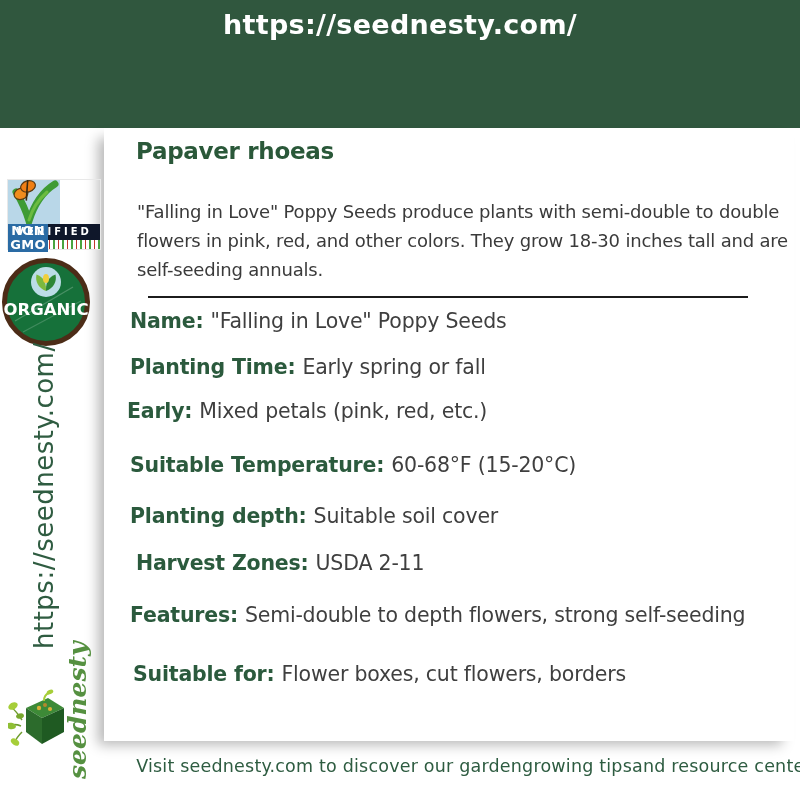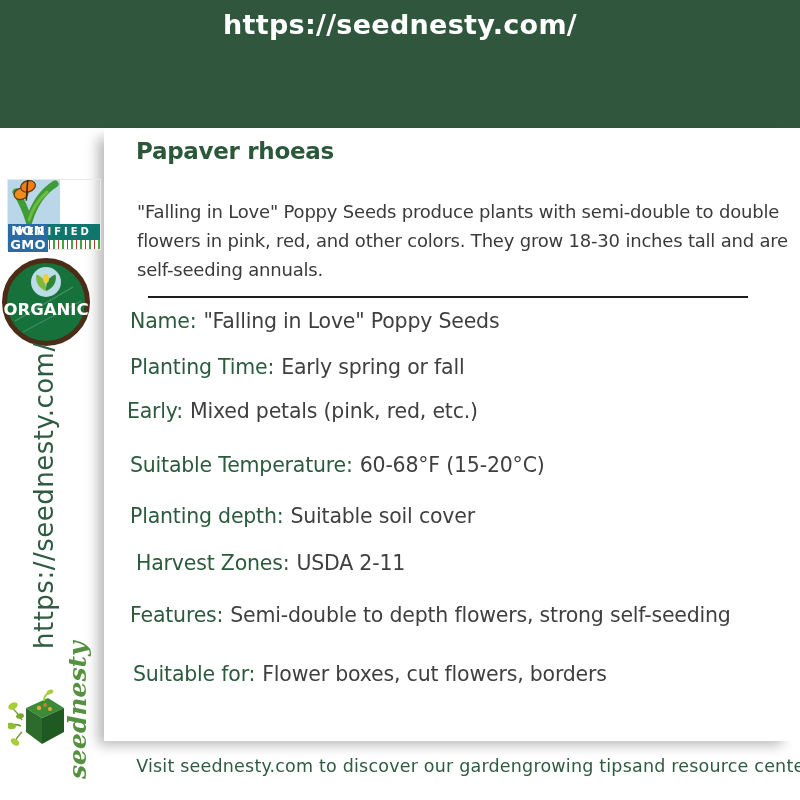--- a/index.html
+++ b/index.html
@@ -33,41 +33,41 @@
     position:absolute;left:137px;top:197px;width:660px;
     font-size:18px;line-height:29px;color:#3a3a3a;letter-spacing:-.2px;
   }
   .rule{
     position:absolute;left:148px;top:296px;width:600px;height:2px;background:#1c1c1c;
   }
   .field-row{
     position:absolute;left:130px;white-space:nowrap;
     font-size:20.5px;letter-spacing:-.2px;
   }
-  .field-label{font-weight:400;color:#2b5a3d;margin-right:7px;}
+  .field-label{font-weight:700;color:#2b5a3d;margin-right:7px;}
   .field-value{color:#3f3f3f;}
   
   .footer{
     position:absolute;left:16px;top:756px;width:800px;text-align:right;
     font-size:17.5px;color:#2e5c41;letter-spacing:.2px;
   }
   
   .badge-nongmo{
     position:absolute;left:8px;top:180px;width:92px;
     box-shadow:0 0 0 1px #e8e8e8;
   }
   .ng-top{display:flex;height:44px;flex-direction:column;}
   .ng-art{width:52px;height:44px;background:#b9d7e8;}
   .ng-box{
     width:40px;height:44px;background:#2a6ba4;color:#fff;
     display:flex;flex-direction:column;align-items:center;justify-content:center;
     font-weight:700;font-size:13px;line-height:14px;letter-spacing:.3px;
   }
   .ng-verified{
-    height:16px;background:#0f766e;color:#fff;text-align:center;
+    height:16px;background:#0f172a;color:#fff;text-align:center;
     font-size:10px;font-weight:700;letter-spacing:3px;line-height:16px;
   }
   .ng-grass{
     height:9px;background:
       repeating-linear-gradient(90deg,#4aa43e 0 2px,#ffffff 2px 5px,#c0392b 5px 6.5px,#ffffff 6.5px 9px);
   }
   .badge-organic{position:absolute;left:1px;top:257px;width:90px;height:90px;}
   .vertical-url{
     position:absolute;left:26px;top:348px;height:296px;width:36px;
     writing-mode:vertical-rl;transform:rotate(180deg);

